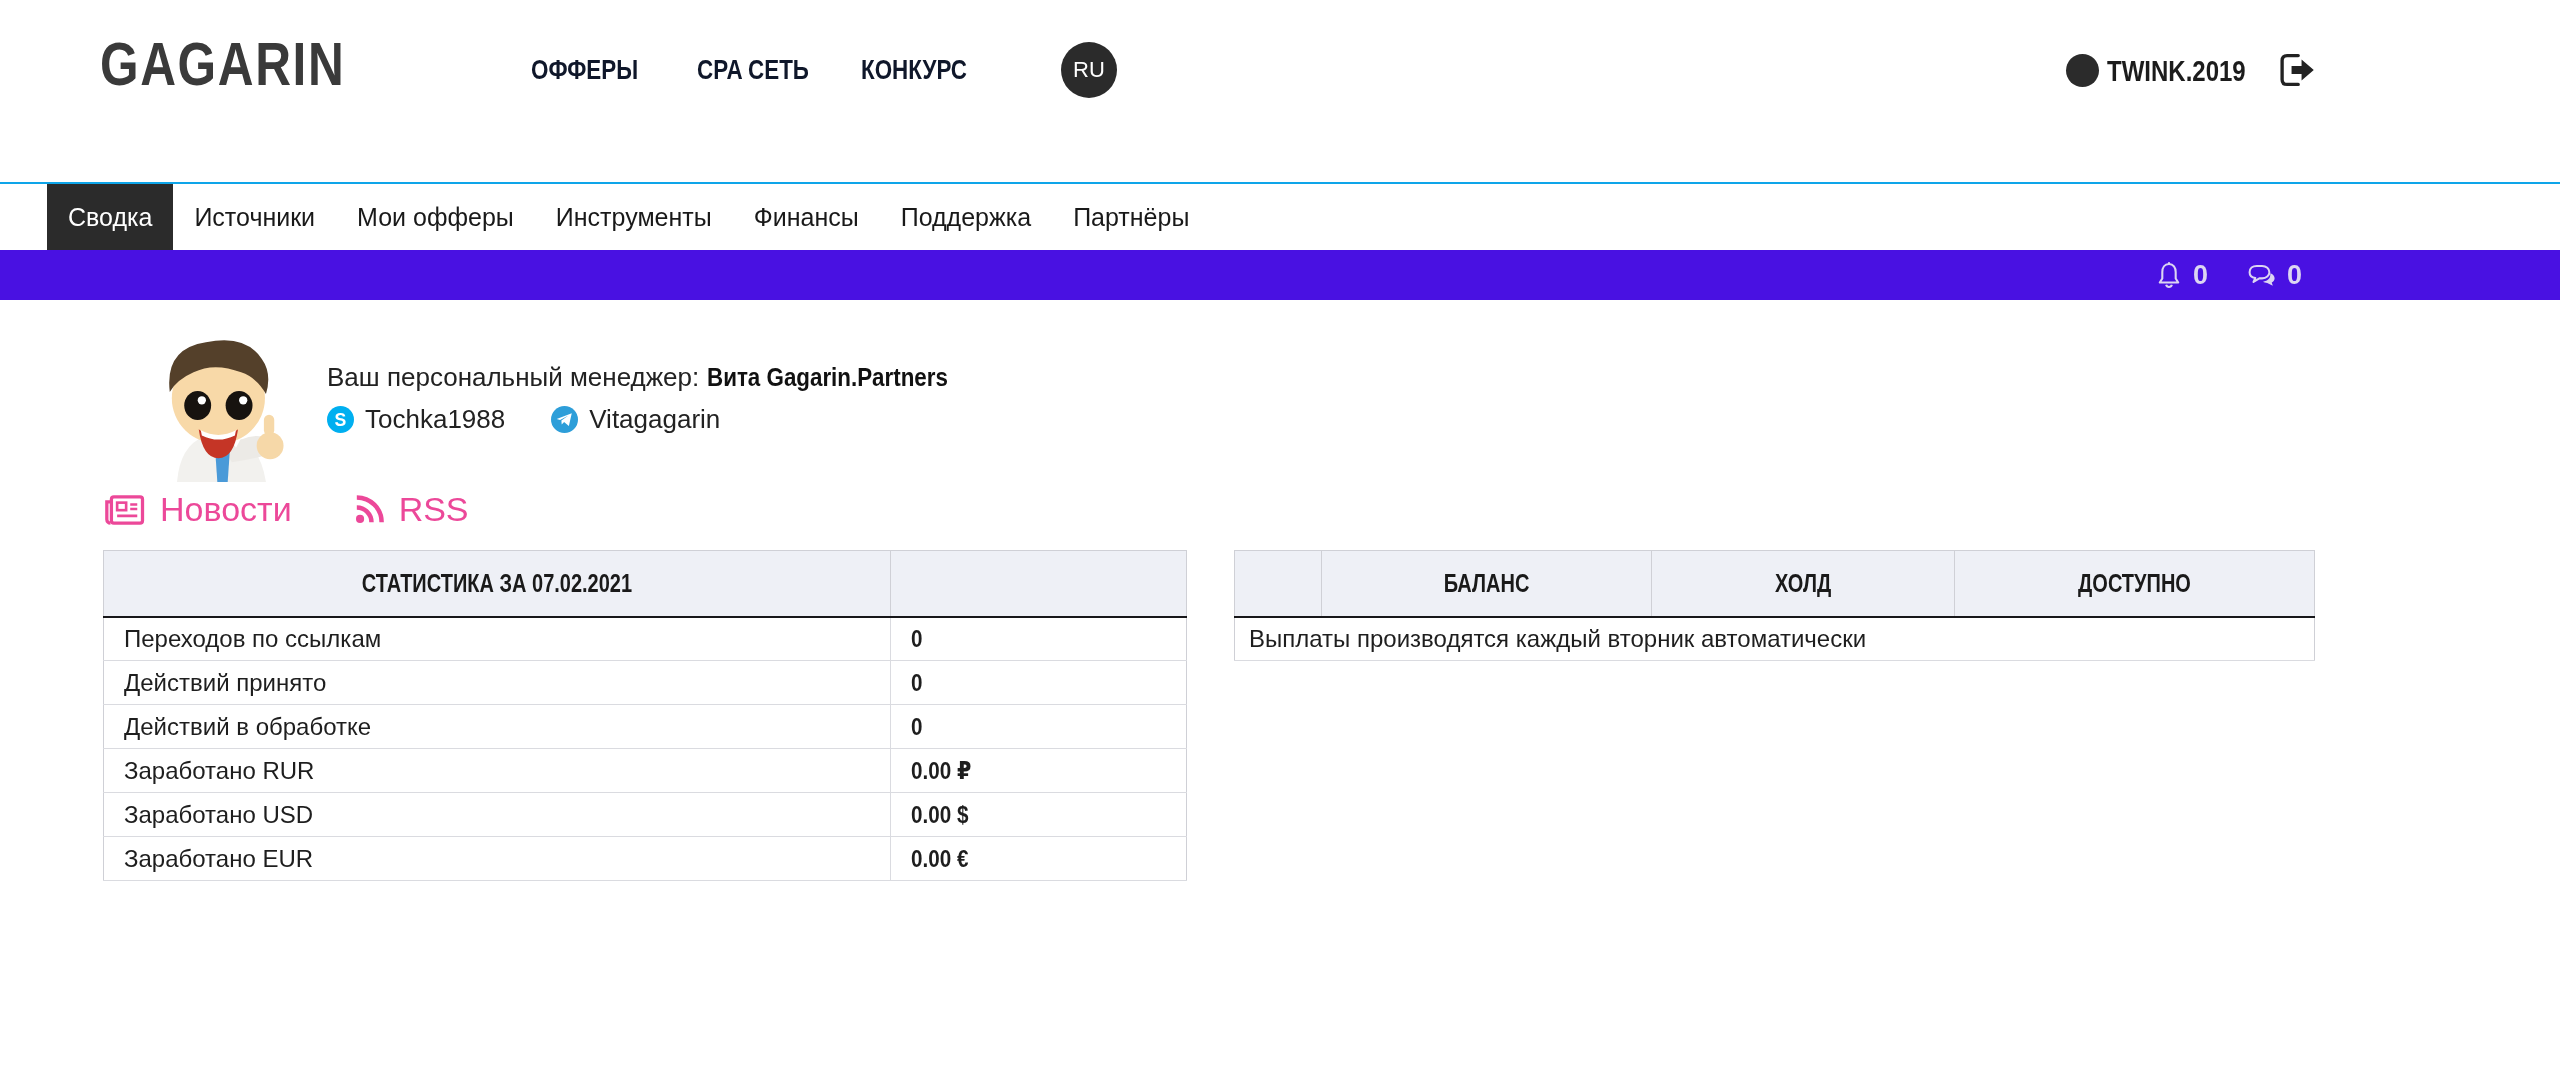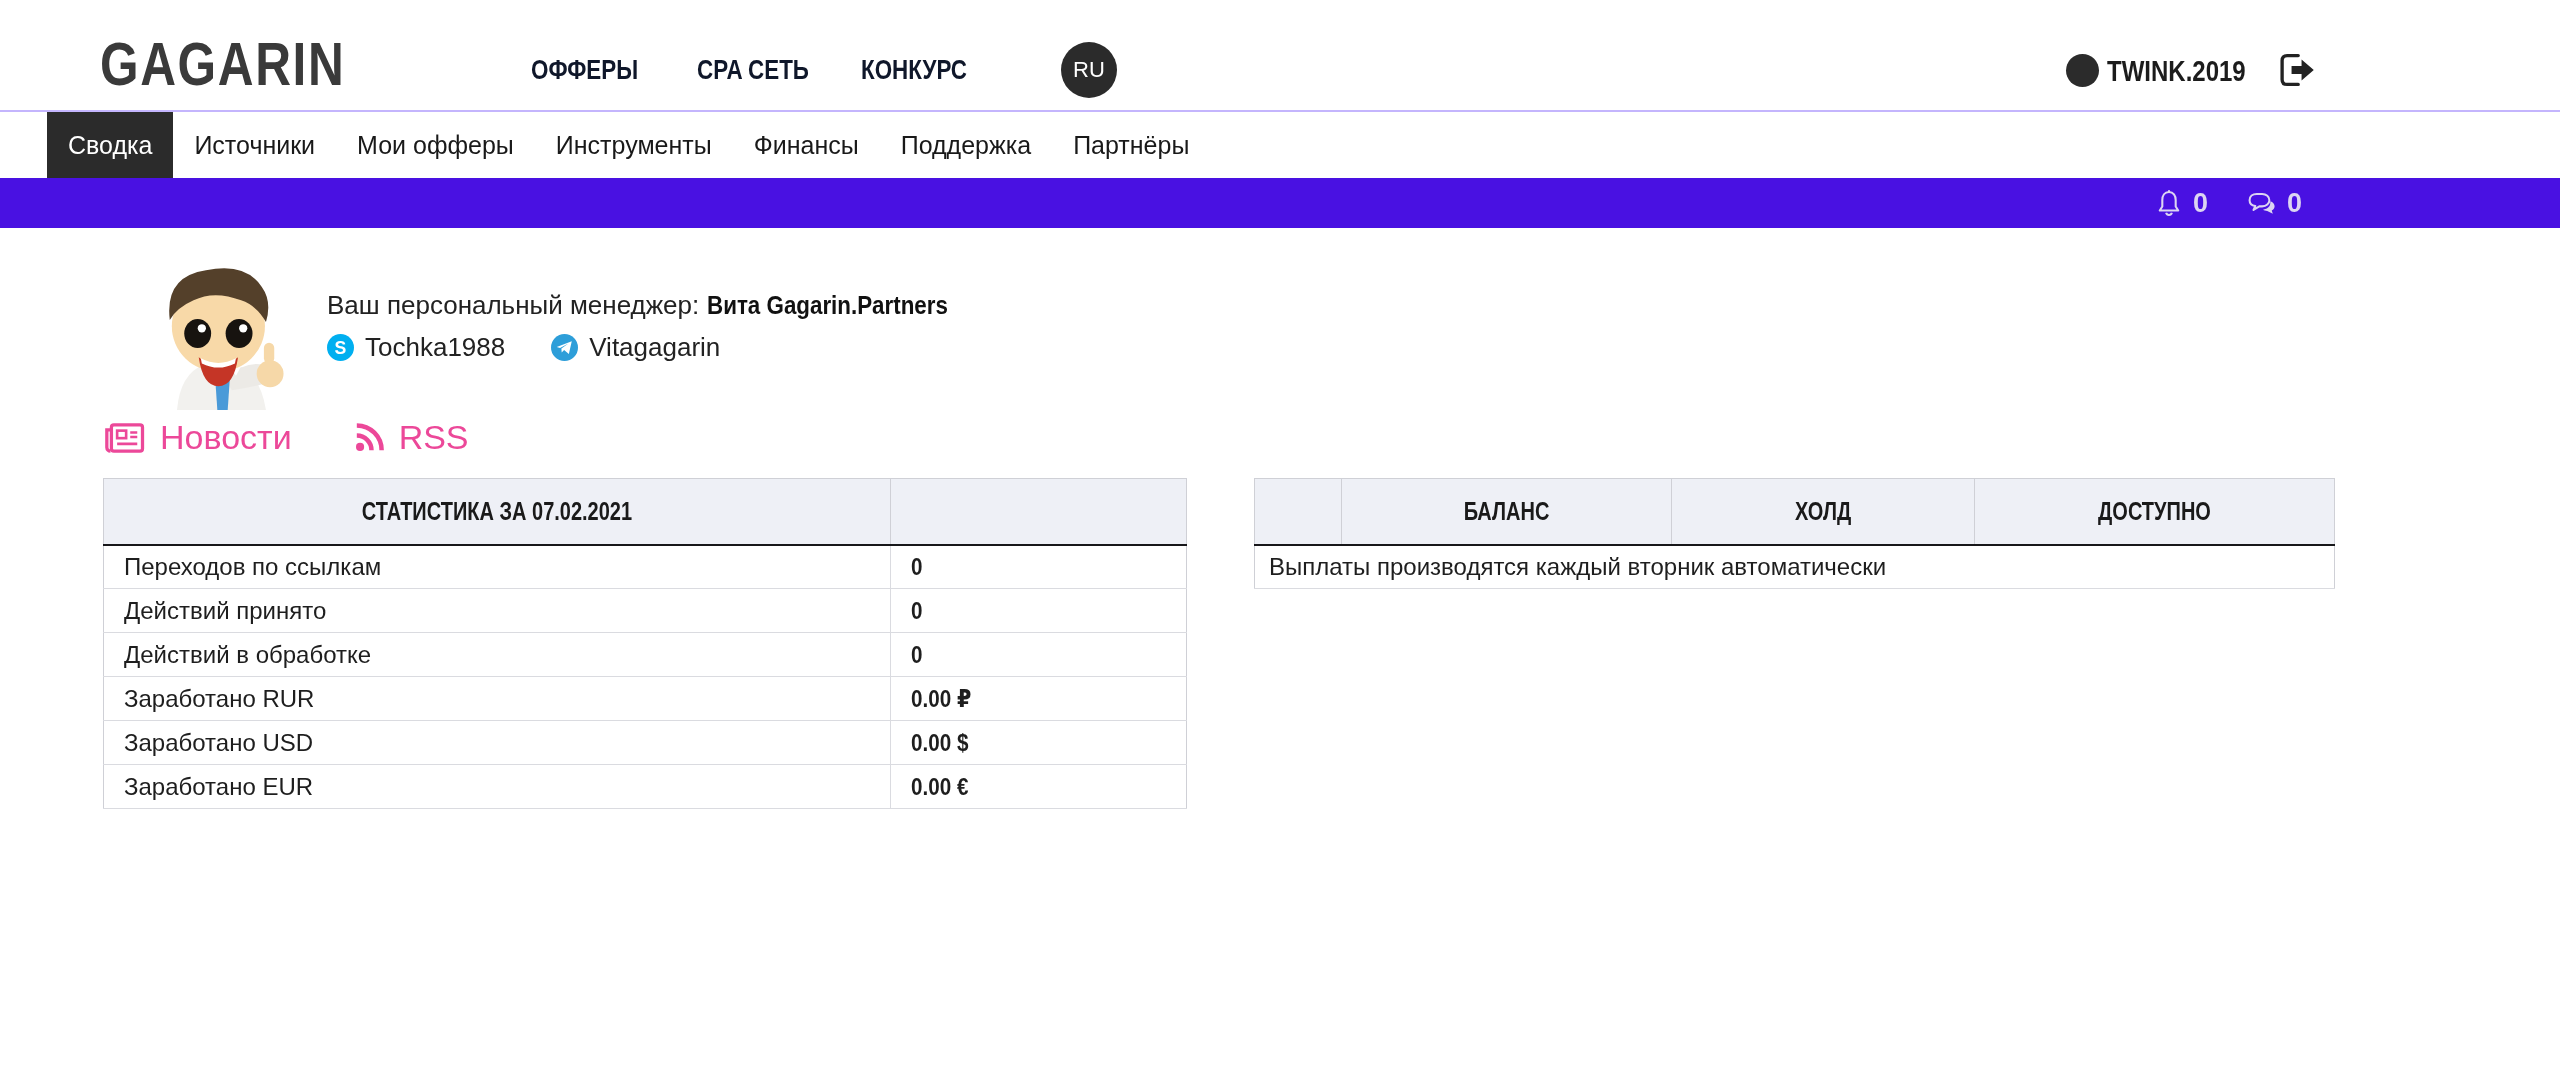--- a/index.html
+++ b/index.html
@@ -5,21 +5,21 @@
   * { box-sizing: border-box; margin: 0; padding: 0; }
   html, body { width: 2560px; height: 1074px; overflow: hidden; background: #fff;
     font-family: "Liberation Sans", "DejaVu Sans", sans-serif; color: #1e1e1e; }
 
   
   .cond  { display: inline-block; transform: scaleX(0.80); transform-origin: left center; white-space: nowrap; }
   .cond-c{ display: inline-block; transform: scaleX(0.80); transform-origin: center center; white-space: nowrap; }
   .condv { display: inline-block; transform: scaleX(0.86); transform-origin: left center; font-weight: bold; white-space: nowrap; }
 
   
-  .header { position: relative; height: 112px; background: #fff; border-bottom: 2px solid #c4b5fd; }
+  .header { position: relative; height: 184px; background: #fff; border-bottom: 2px solid #0ea5e9; }
   .logo { position: absolute; left: 100px; top: 36px; font-size: 62px; font-weight: bold;
           color: #3a3a3a; letter-spacing: 2px; line-height: 56px; cursor: pointer; }
   .top-menu-item { position: absolute; top: 56px; font-size: 28px; font-weight: bold; color: #0f172a;
           line-height: 28px; cursor: pointer; text-decoration: none; }
   .tm-0 { left: 531px; } .tm-1 { left: 697px; } .tm-2 { left: 861px; }
   .ru-badge { position: absolute; left: 1061px; top: 42px; width: 56px; height: 56px; border-radius: 50%;
           background: #2b2b2b; color: #fff; font-weight: normal; font-size: 22px;
           display: flex; align-items: center; justify-content: center; cursor: pointer; }
   .user-dot { position: absolute; left: 2066px; top: 54px; width: 33px; height: 33px;
           border-radius: 50%; background: #2b2b2b; }
@@ -45,21 +45,21 @@
   .manager-line b { margin-left: 8px; display: inline-block; transform: scaleX(0.86);
           transform-origin: left center; color: #111; white-space: nowrap; }
   .contacts { position: absolute; left: 327px; top: 104px; display: flex; align-items: center; }
   .contact { display: flex; align-items: center; gap: 11px; font-size: 26px; color: #222; cursor: pointer; }
   .contact + .contact { margin-left: 46px; }
 
   .news-row { position: absolute; left: 103px; top: 190px; display: flex; align-items: flex-end; color: #ec4899; }
   .news-link { display: flex; align-items: center; gap: 14px; font-size: 34px; cursor: pointer; }
   .news-link + .news-link { margin-left: 62px; }
 
-  .tables { position: absolute; left: 103px; top: 250px; display: flex; gap: 67px; align-items: flex-start; }
+  .tables { position: absolute; left: 103px; top: 250px; display: flex; gap: 47px; align-items: flex-start; }
   table.grid { border-collapse: collapse; table-layout: fixed; }
   .grid th { height: 66px; background: #eef0f6; border: 1px solid #cfd0d6; border-bottom: 2px solid #17171a;
           font-size: 25px; font-weight: bold; color: #1a1a1a; text-align: center; }
   .grid td { height: 44px; border: 1px solid #dadbe0; border-left: 1px solid #cfd0d6; font-size: 24px; color: #1e1e1e; }
   .grid tr td:first-child { border-left: 1px solid #cfd0d6; }
   .grid tr td:last-child  { border-right: 1px solid #cfd0d6; }
   .stats-table { width: 1083px; }
   .stats-table col.c1 { width: 787px; } .stats-table col.c2 { width: 296px; }
   .balance-table { width: 1080px; }
   .balance-table col.b1 { width: 87px; }  .balance-table col.b2 { width: 330px; }

